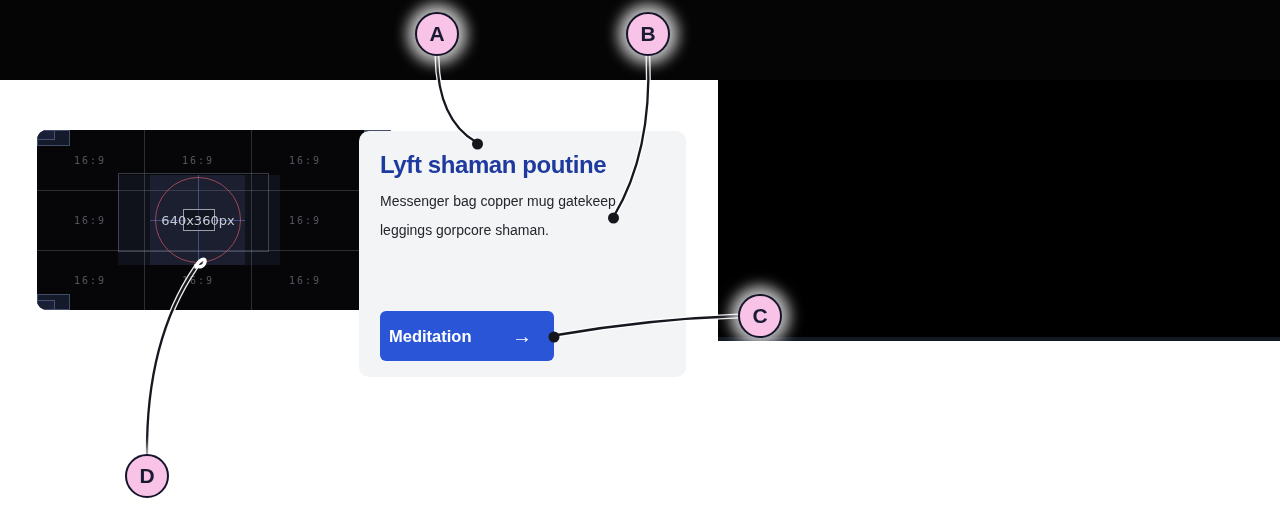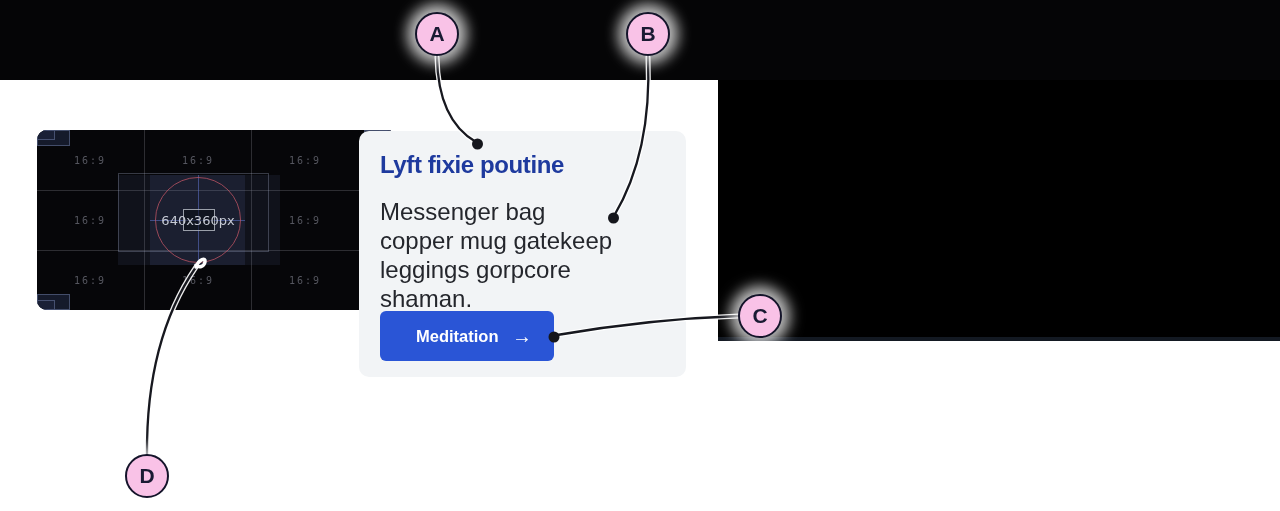--- a/index.html
+++ b/index.html
@@ -37,28 +37,28 @@
     position:absolute;left:161px;top:90px;transform:translate(-50%,-50%);
     font-family:"DejaVu Sans",sans-serif;font-size:13px;color:#c6cad4;white-space:nowrap;
   }
   
   .card-panel{position:absolute;left:359px;top:131px;width:327px;height:246px;background:#f2f4f6;border-radius:10px;}
   .card-title{
     position:absolute;left:21px;top:20px;font-size:24px;font-weight:bold;
     letter-spacing:-0.4px;color:#1e3a9e;white-space:nowrap;
   }
   .card-desc{
-    position:absolute;left:21px;top:66px;width:240px;
-    font-size:24px;line-height:29px;color:#24262c;
+    position:absolute;left:21px;top:56px;width:240px;
+    font-size:14px;line-height:29px;color:#24262c;
   }
   .card-button{
     position:absolute;left:21px;top:180px;width:174px;height:50px;border-radius:6px;
     background:#2a55d6;border:none;cursor:pointer;color:#ffffff;
     display:flex;align-items:center;justify-content:space-between;
-    padding:0 22px 0 36px;box-sizing:border-box;
+    padding:0 22px 0 9px;box-sizing:border-box;
     font-family:"Liberation Sans",sans-serif;font-size:16.5px;font-weight:bold;
   }
   .btn-arrow{font-size:20px;font-weight:normal;line-height:1;}
   
   .leader-svg{position:absolute;left:0;top:0;width:1280px;height:511px;z-index:5;pointer-events:none;}
   .casing{stroke:#ffffff;stroke-width:5;fill:none;stroke-linecap:round;opacity:0.92;}
   .core{stroke:#17181f;stroke-width:2.3;fill:none;stroke-linecap:round;}
   .hook{stroke:#ffffff;stroke-width:3.5;fill:none;stroke-linecap:round;}
   .marker{
     position:absolute;width:44px;height:44px;border-radius:50%;box-sizing:border-box;
@@ -107,21 +107,21 @@
     <div class="ov-square"></div>
     <div class="ov-frame"></div>
     <div class="cross-h"></div>
     <div class="cross-v"></div>
     <div class="safe-circle"></div>
     <div class="size-box"></div>
     <span class="size-label">640x360px</span>
   </div>
 
   <div class="card-panel">
-    <div class="card-title">Lyft fixie poutine</div>
+    <div class="card-title">Lyft shaman poutine</div>
     <div class="card-desc">Messenger bag copper mug gatekeep leggings gorpcore shaman.</div>
     <button class="card-button">
       <span>Meditation</span>
       <span class="btn-arrow">→</span>
     </button>
   </div>
 
   <svg class="leader-svg" viewBox="0 0 1280 511">
     <path class="casing" d="M437,57 Q438,120 476,142"></path>
     <path class="casing" d="M648,57 Q652,152 614,216"></path>

